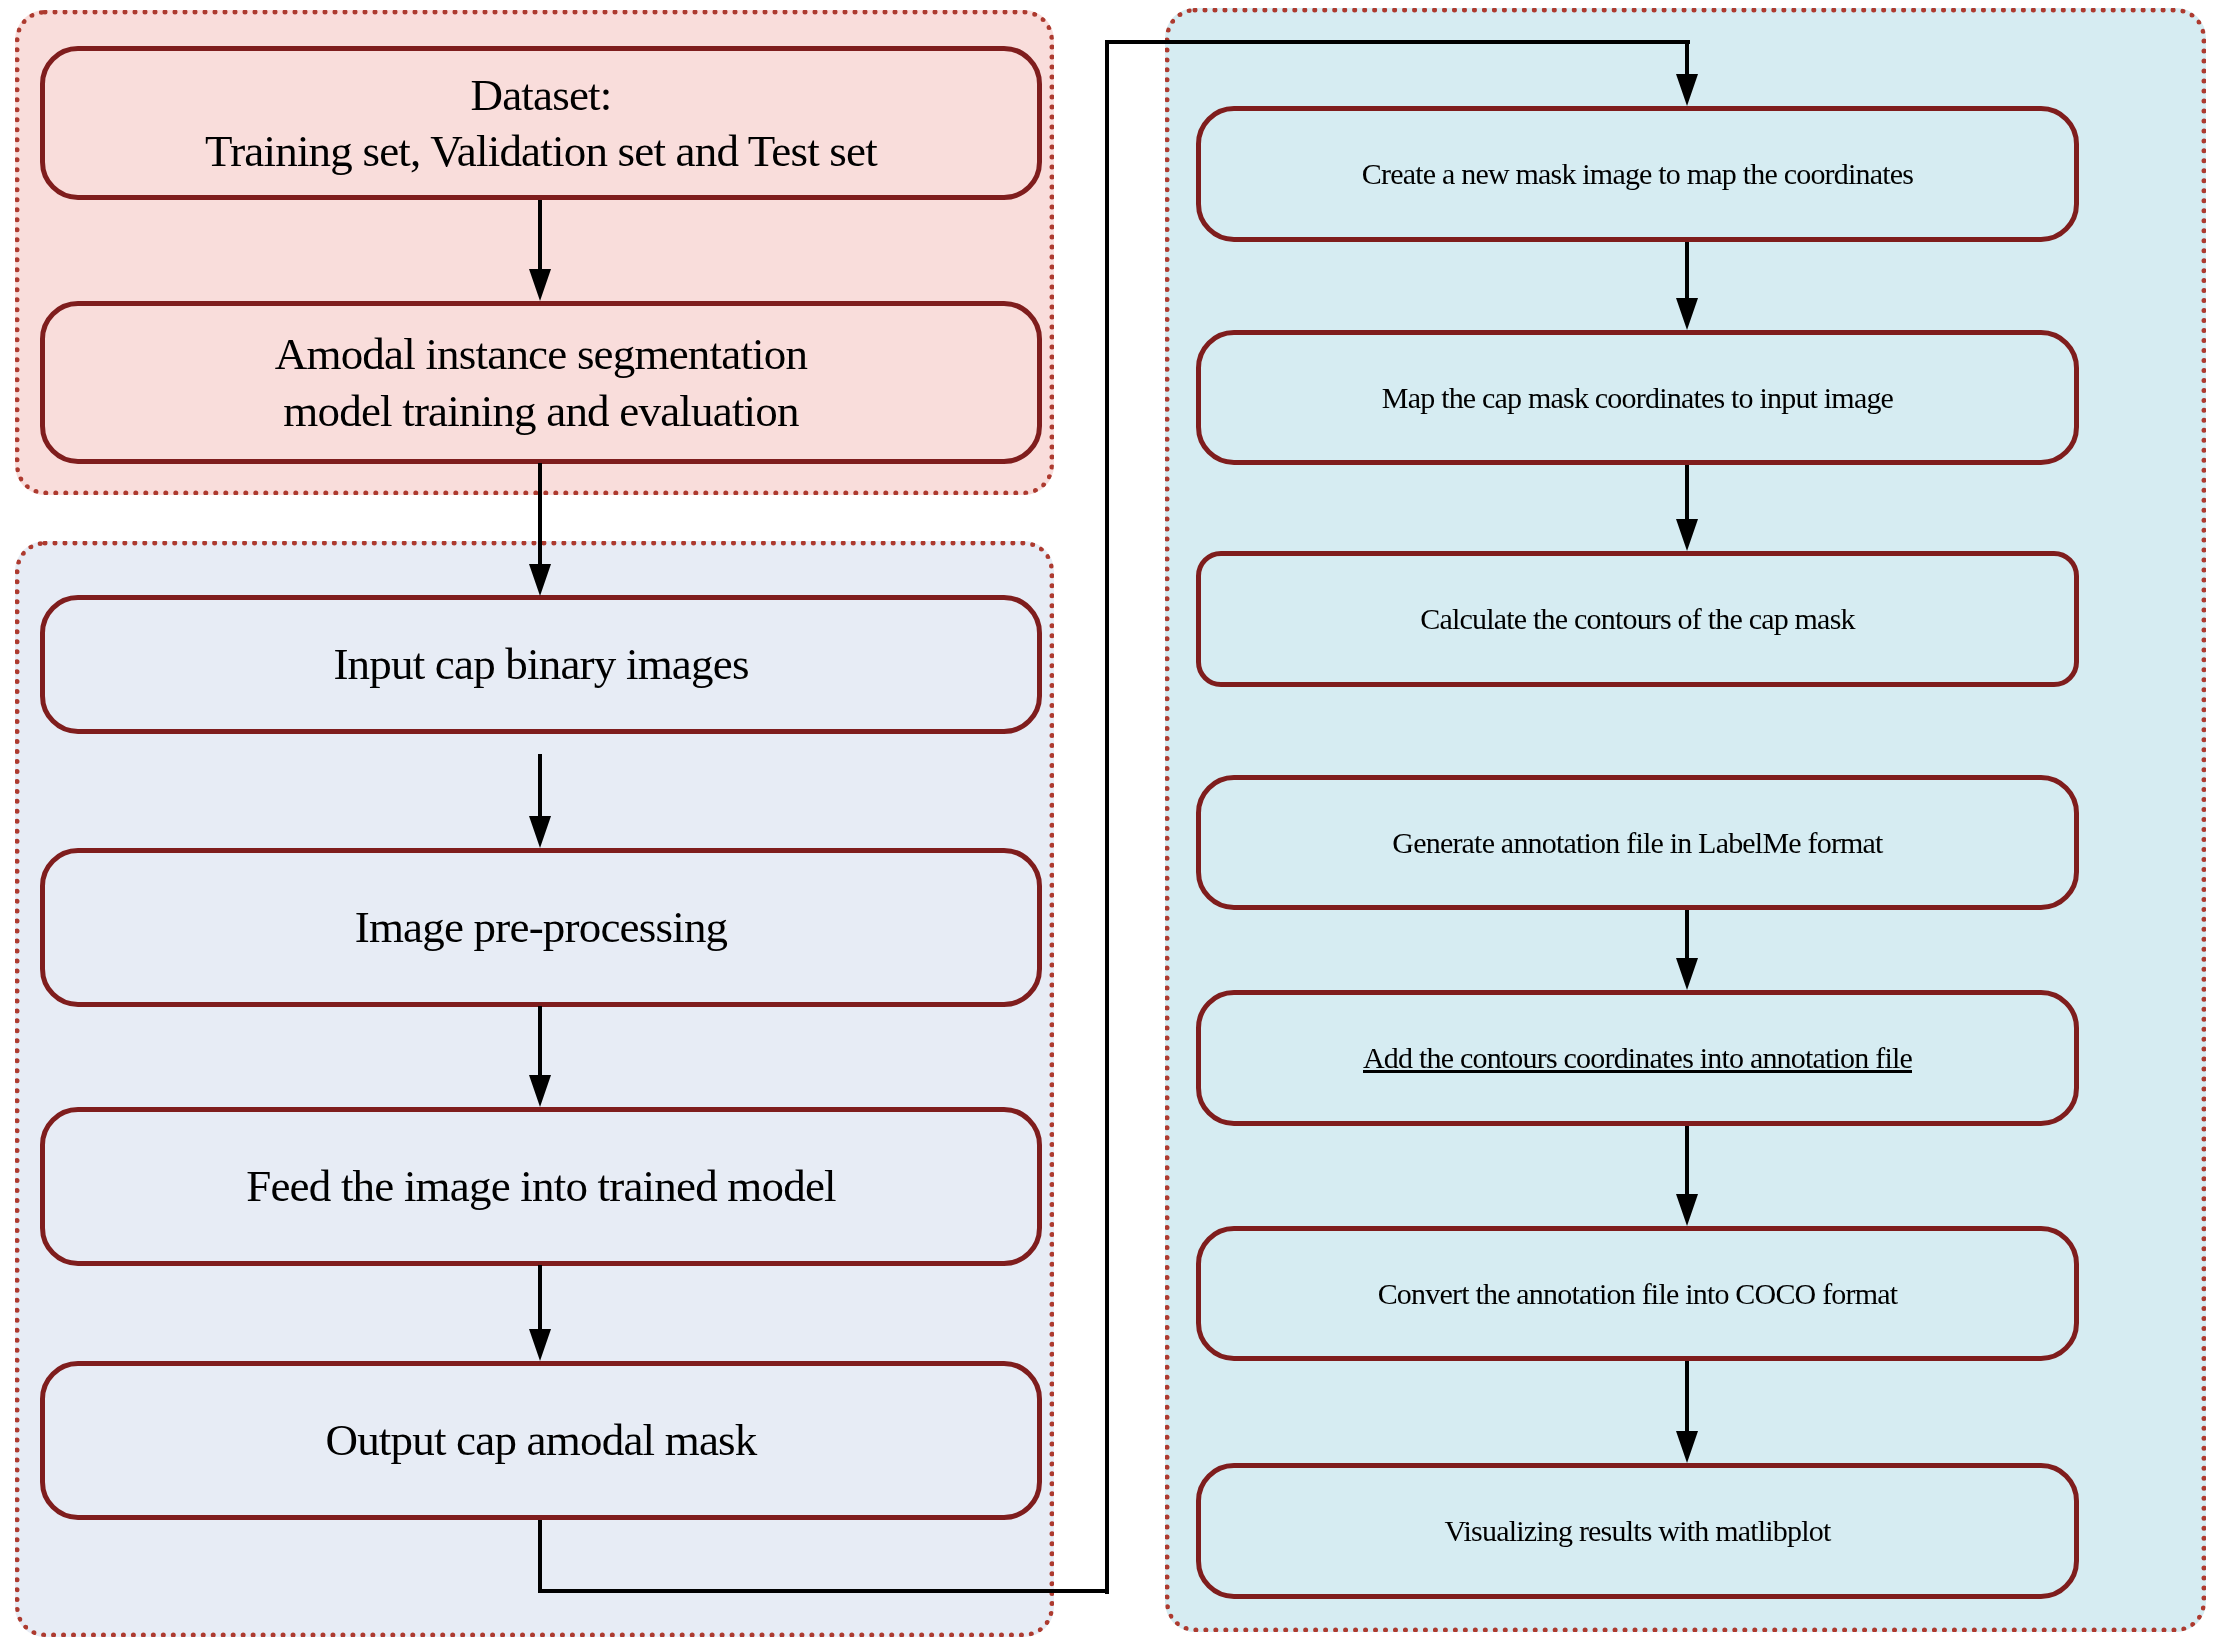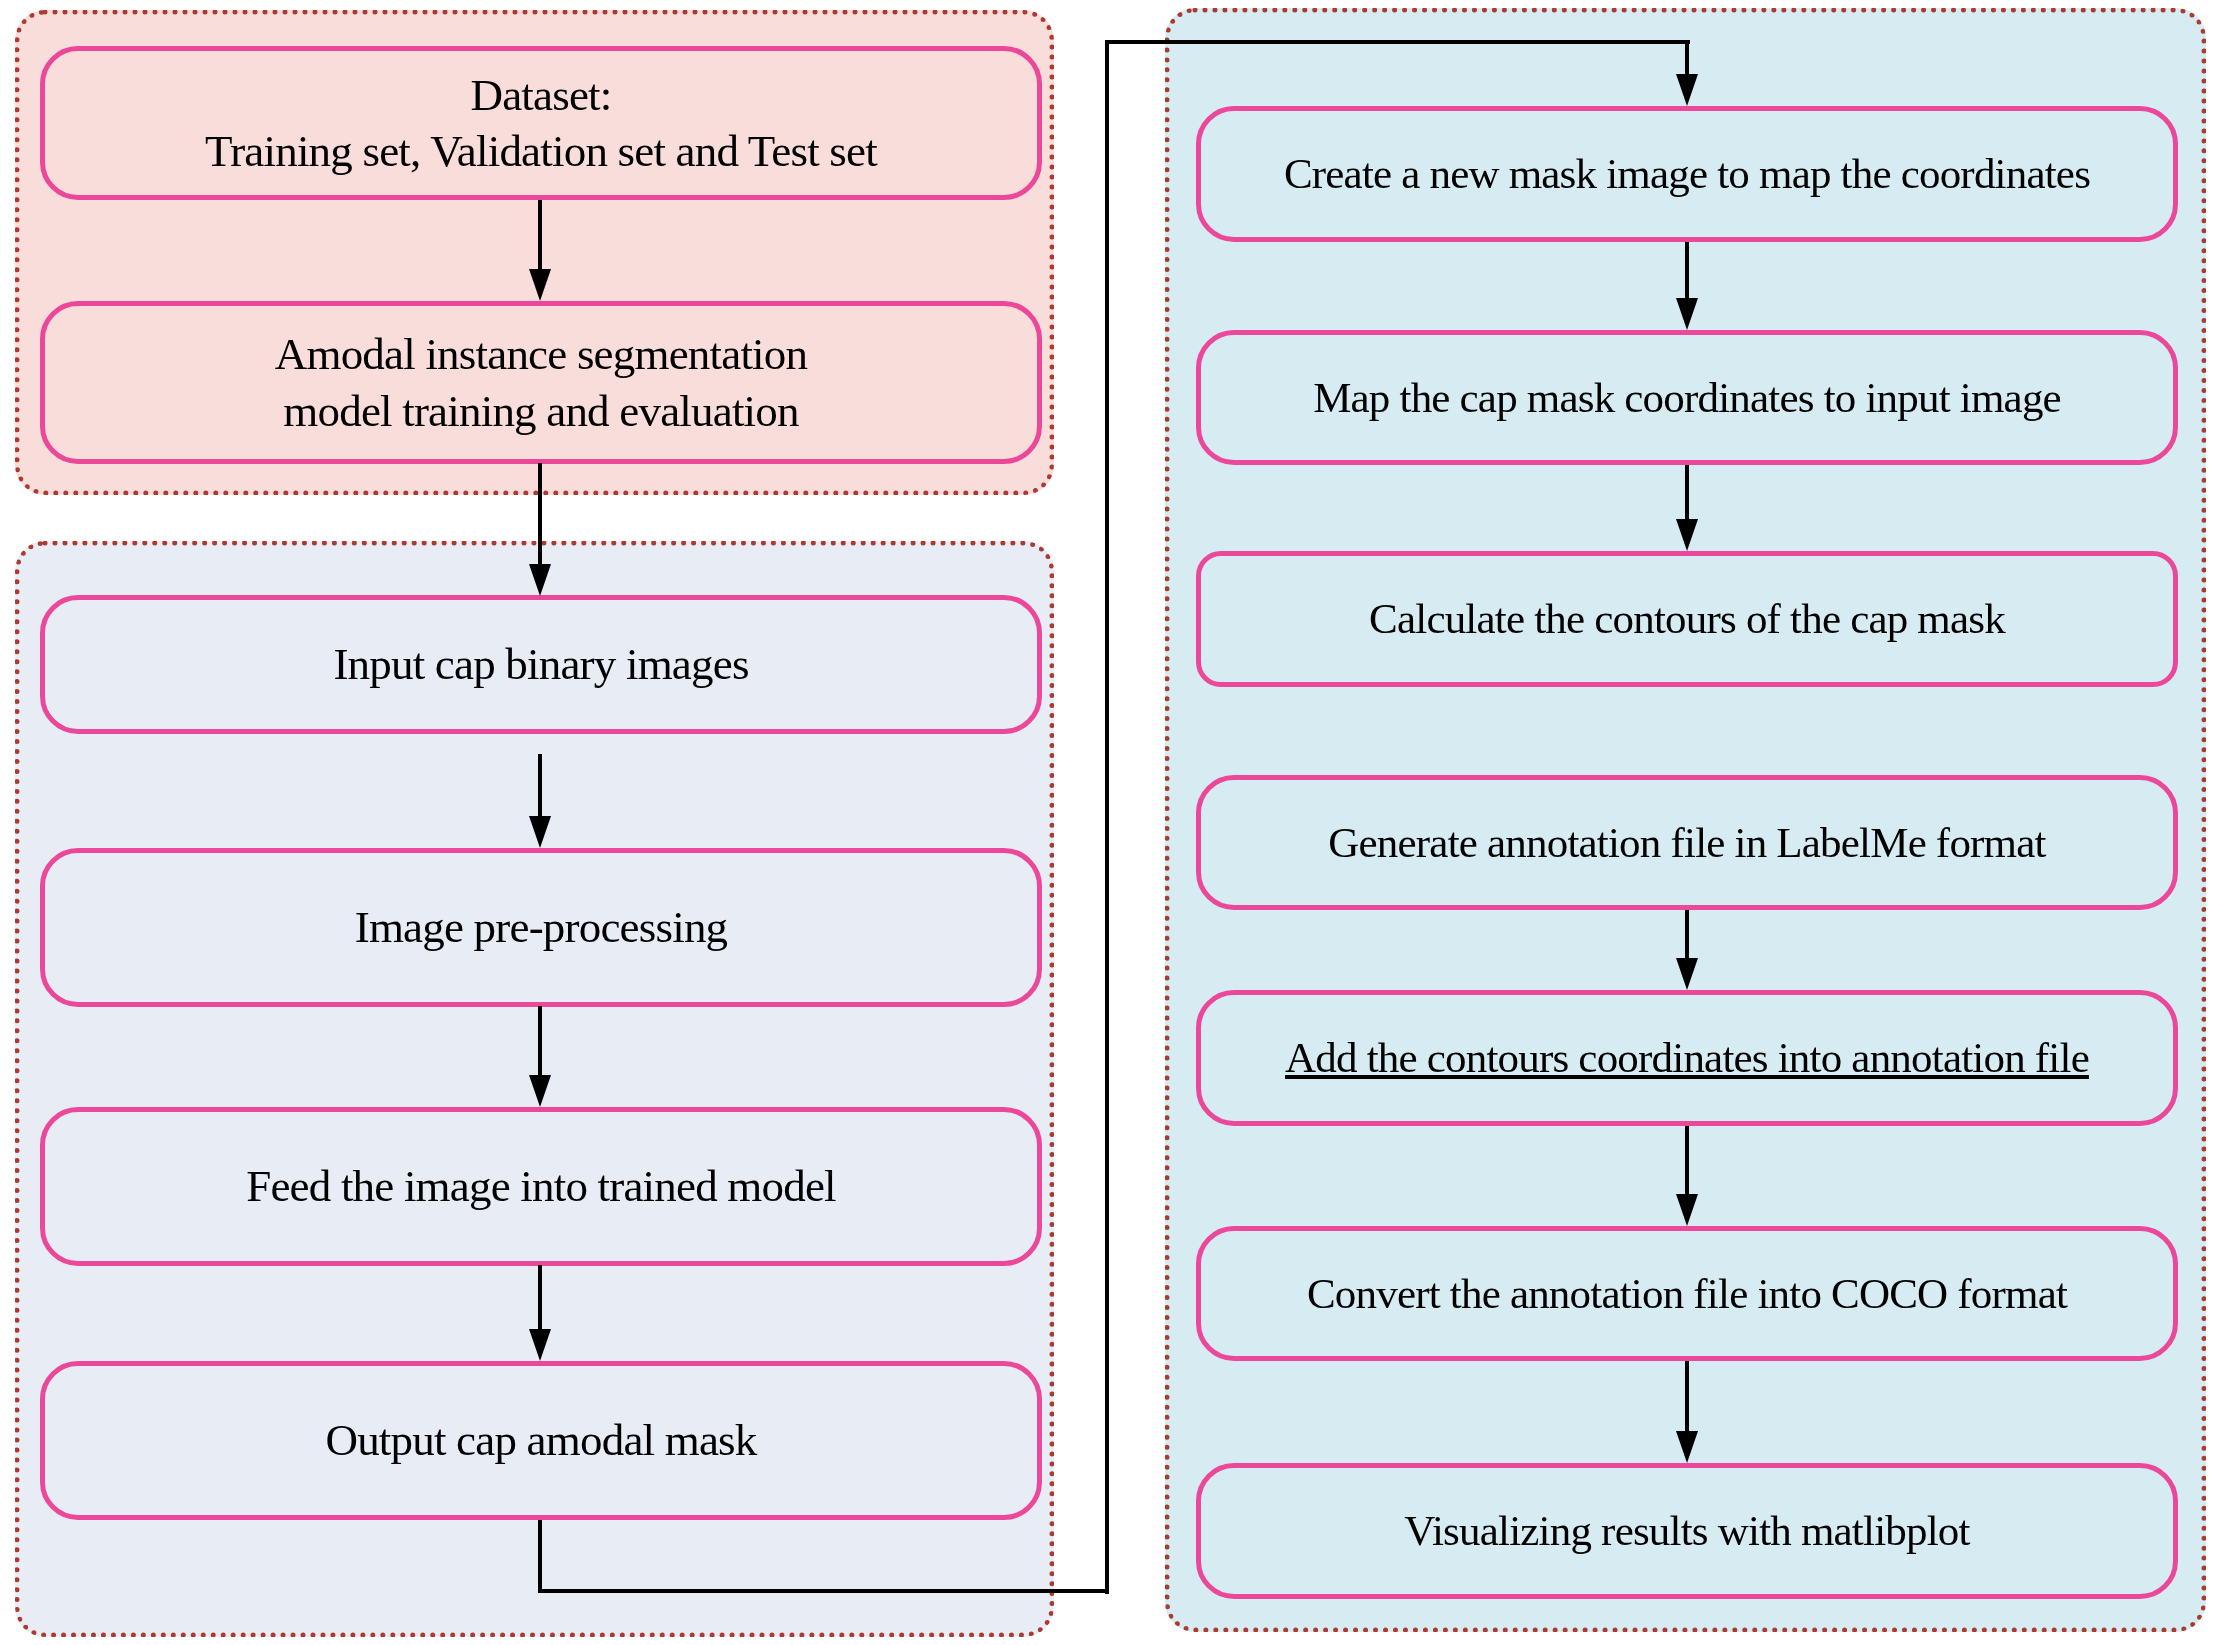--- a/index.html
+++ b/index.html
@@ -17,33 +17,33 @@
     border: 5.8px dotted #ad3a2f;
     border-radius: 30px;
   }
   .group-training   { left: 15px;   top: 10px;  width: 1039px; height: 485px;  background: #f9dddb; }
   .group-inference  { left: 15px;   top: 541px; width: 1039px; height: 1096px; background: #e7ecf5; }
   .group-annotation { left: 1165px; top: 8.4px;  width: 1041px; height: 1624px; background: #d6ecf2; }
 
   .node {
     position: absolute;
     box-sizing: border-box;
-    border: 5px solid #ec4899;
+    border: 5px solid #7f1d1d;
     border-radius: 38px;
     display: flex;
     align-items: center;
     justify-content: center;
     text-align: center;
     white-space: pre-line;
     line-height: 1.25;
     letter-spacing: -0.8px;
     padding: 6.7px 16.7px;
   }
   .node-left  { left: 40px;   width: 1002px; font-size: 45px; }
-  .node-right { left: 1196px; width: 982px; font-size: 43px; }
+  .node-right { left: 1196px; width: 883px; font-size: 30px; }
   .bg-training   { background: #f9dddb; }
   .bg-inference  { background: #e7ecf5; }
   .bg-annotation { background: #d6ecf2; }
 
   .vline { position: absolute; width: 4.2px;  background: #000000; }
   .hline { position: absolute; height: 4.2px; background: #000000; }
   .ahead {
     position: absolute;
     width: 0; height: 0;
     border-left: 11px solid transparent;

